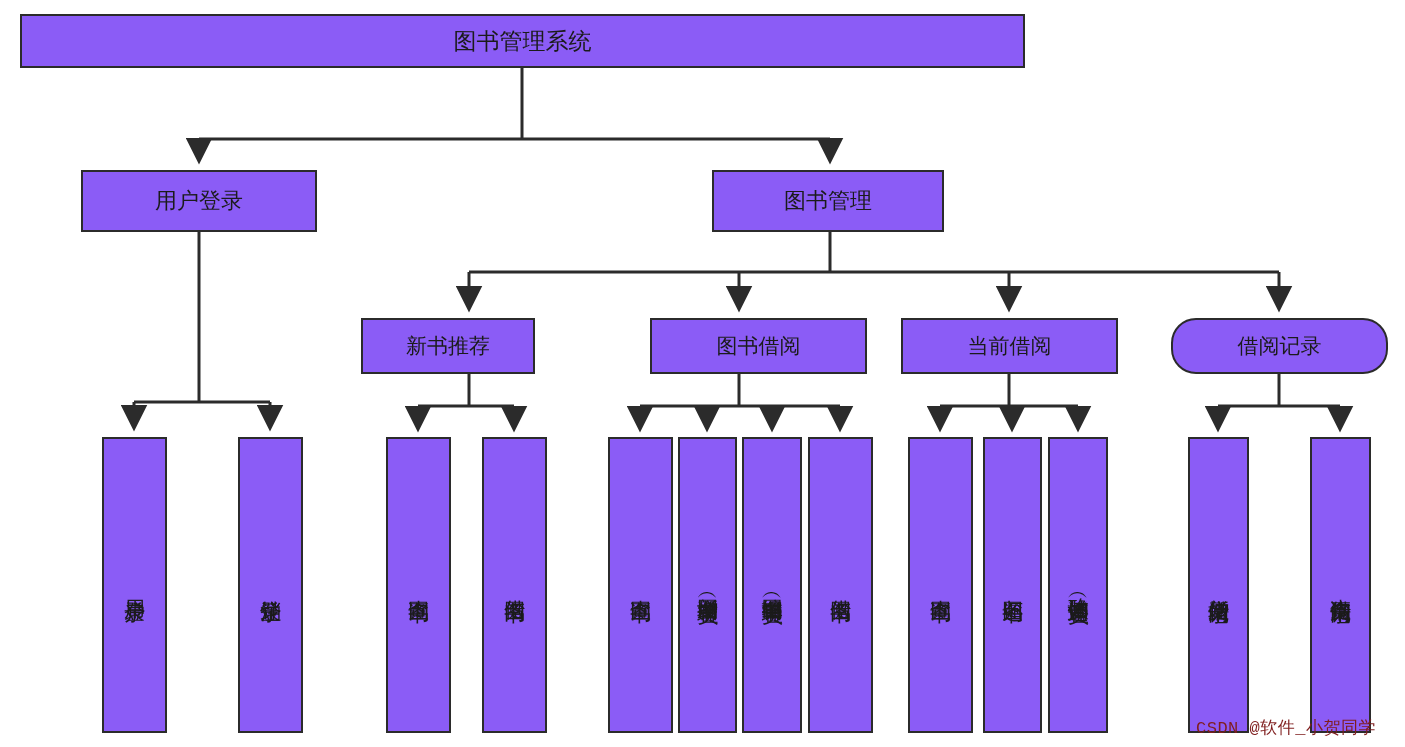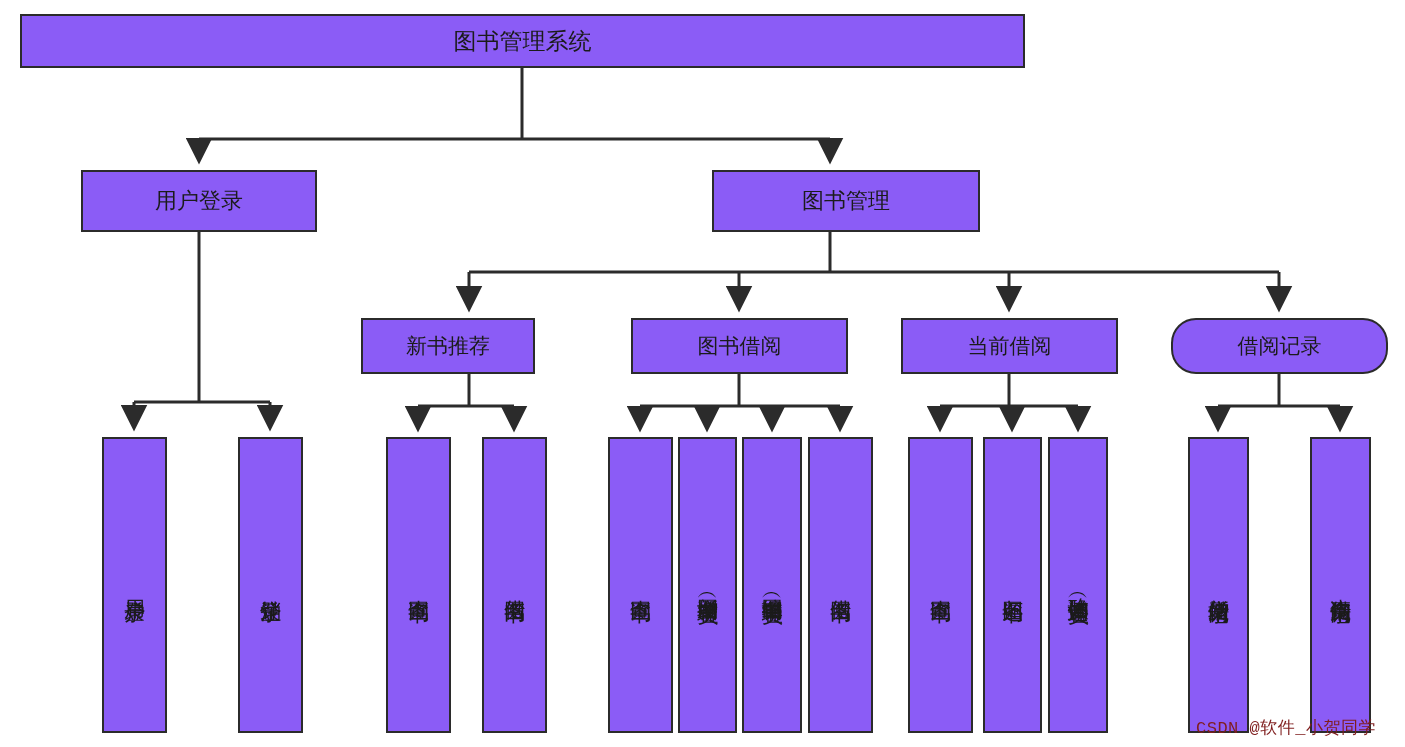--- a/index.html
+++ b/index.html
@@ -123,28 +123,28 @@
     </g>
   </svg>
 
   <div class="node root" style="left:20px; top:14px; width:1005px; height:54px;">
     <span>图书管理系统</span>
   </div>
 
   <div class="node lvl2" style="left:81px; top:170px; width:236px; height:62px;">
     <span>用户登录</span>
   </div>
-  <div class="node lvl2" style="left:712px; top:170px; width:268px; height:62px;">
+  <div class="node lvl2" style="left:712px; top:170px; width:232px; height:62px;">
     <span>图书管理</span>
   </div>
 
   <div class="node lvl3" style="left:361px; top:318px; width:174px; height:56px;">
     <span>新书推荐</span>
   </div>
-  <div class="node lvl3" style="left:631px; top:318px; width:217px; height:56px;">
+  <div class="node lvl3" style="left:650px; top:318px; width:217px; height:56px;">
     <span>图书借阅</span>
   </div>
   <div class="node lvl3" style="left:901px; top:318px; width:217px; height:56px;">
     <span>当前借阅</span>
   </div>
   <div class="node lvl3" style="left:1171px; top:318px; width:217px; height:56px;border-radius:25px;">
     <span>借阅记录</span>
   </div>
 
   <div class="node leaf" style="left:102px; top:437px; width:65px; height:296px;">

